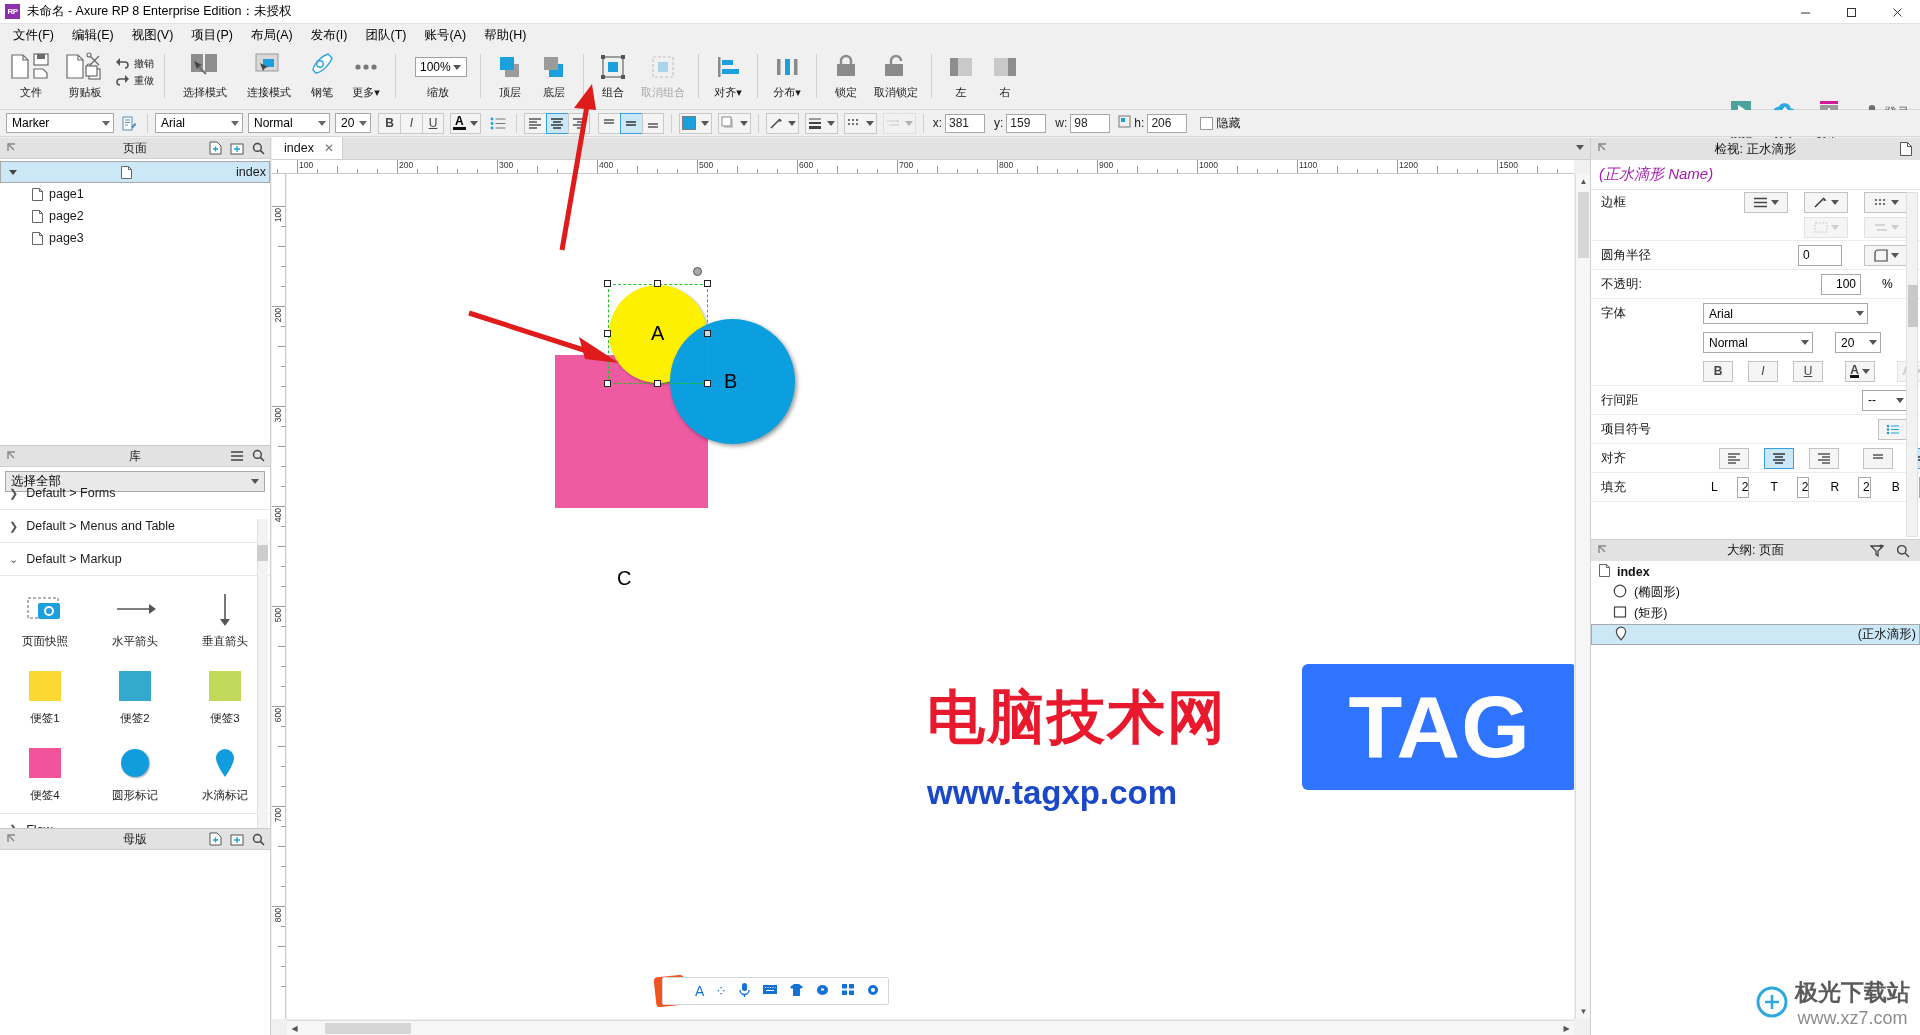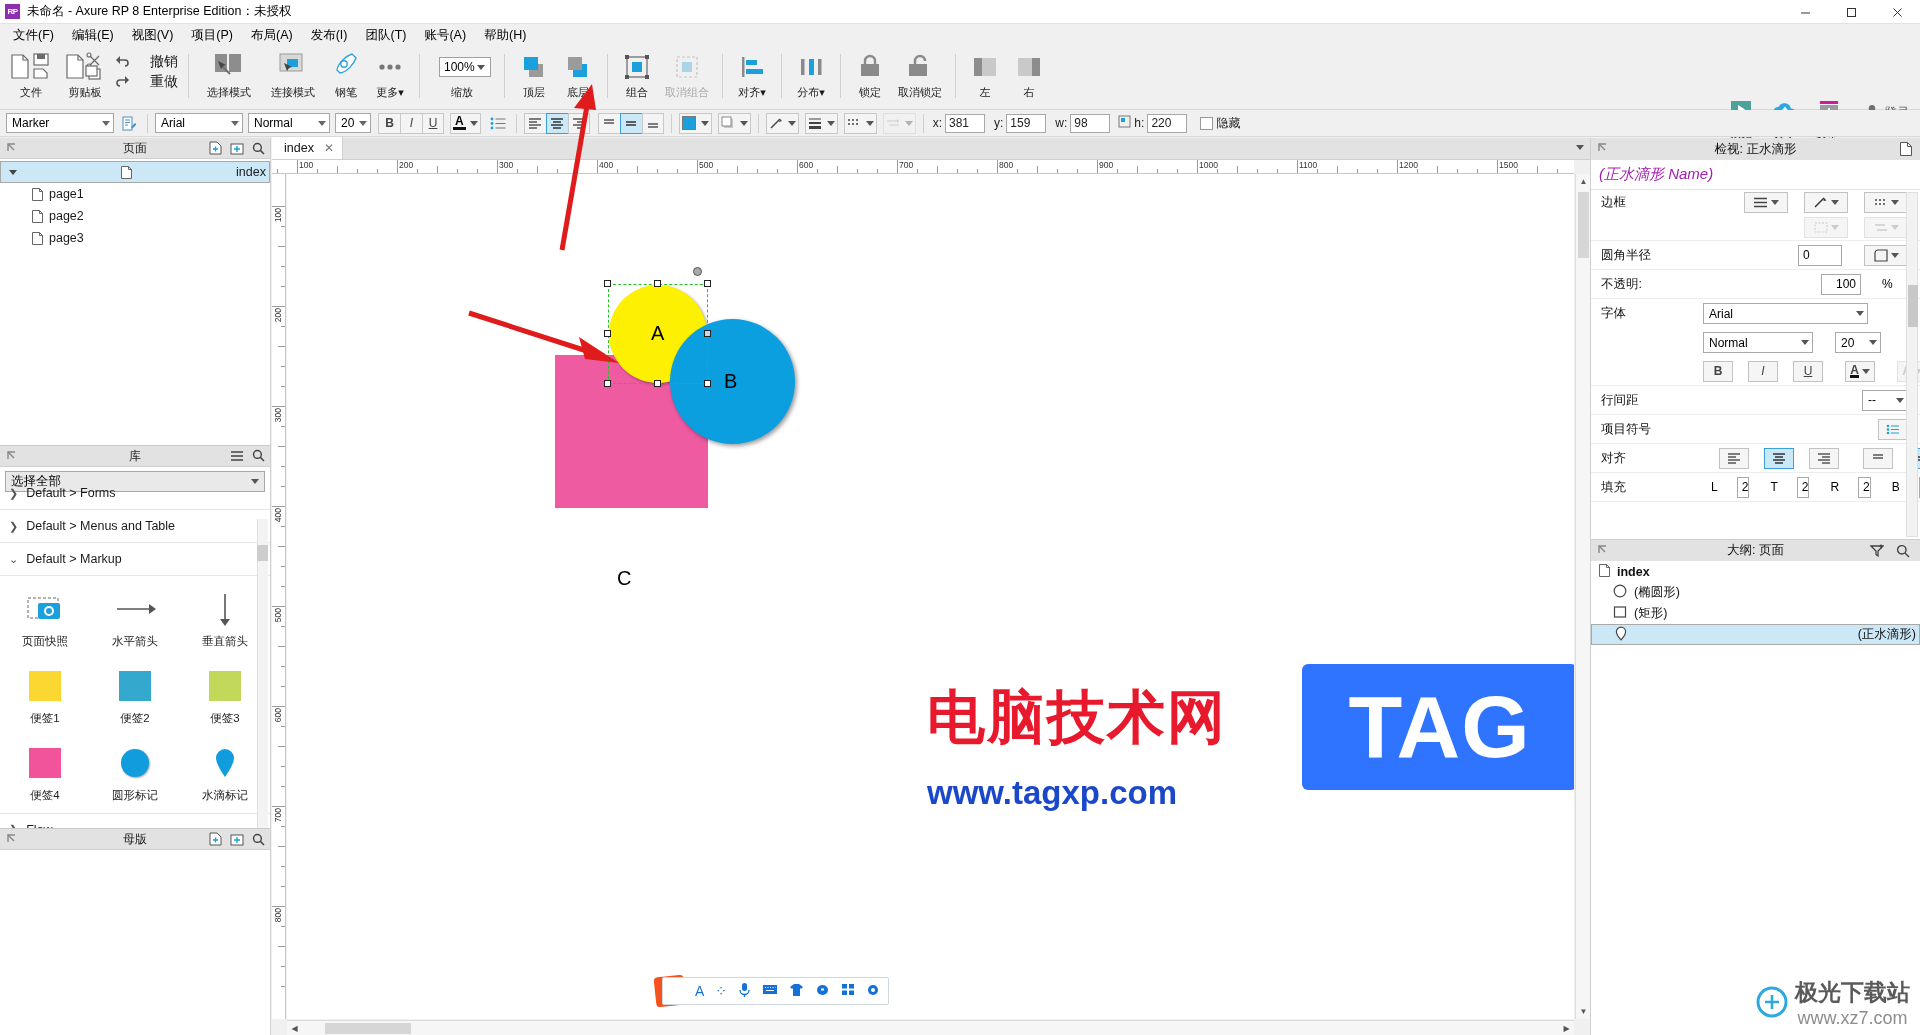--- a/index.html
+++ b/index.html
@@ -46,21 +46,21 @@
   }
   .rb-sep { width:1px; height:44px; background:#d0d0d0; margin:8px 7px 0 7px; }
   .rb-btn {
     display:flex; flex-direction:column; align-items:center; justify-content:flex-start;
     min-width:44px; padding:4px 6px 0 6px; height:60px; cursor:default;
   }
   .rb-ico { height:34px; display:flex; align-items:center; justify-content:center; }
   .rb-lbl { font-size:11px; color:#1a1a1a; margin-top:1px; white-space:nowrap; }
   .rb-lbl.dis { color:#a9a9a9; }
   .rb-stack { display:flex; flex-direction:column; justify-content:center; height:48px; padding-top:4px;}
-  .rb-mini { display:flex; align-items:center; gap:20px; font-size:14px; padding:1px 3px; color:#1a1a1a;}
+  .rb-mini { display:flex; align-items:center; gap:4px; font-size:10px; padding:1px 3px; color:#1a1a1a;}
   .zoom-box {
     width:52px; height:20px; border:1px solid #a0a0a0; background:#fff;
     font-size:12px; display:flex; align-items:center; padding-left:4px;
   }
   .zoom-wrap { display:flex; align-items:center; gap:2px; }
   .caret { width:0;height:0;border-left:4px solid transparent;border-right:4px solid transparent;
            border-top:5px solid #555; }
 
   .topright { position:absolute; right:10px; top:48px; display:flex; align-items:flex-start; }
   .tr-btn { display:flex;flex-direction:column;align-items:center;width:44px;padding-top:4px; cursor:default;}
@@ -677,21 +677,21 @@
       <span class="numfld">159</span>
       <span style="margin-left:6px">w:</span>
       <span class="numfld">98</span>
       <span style="margin-left:5px">
         <svg width="13" height="13" viewBox="0 0 13 13">
             <rect x="1" y="1" width="11" height="11" fill="none" stroke="#777"></rect>
             <rect x="3" y="3" width="4" height="4" fill="#1b9fdd"></rect>
           </svg>
       </span>
       <span>h:</span>
-      <span class="numfld">220</span>
+      <span class="numfld">206</span>
       <span class="chk" style="margin-left:10px"></span>
       <span>隐藏</span>
     </div>
   </div>
 
   <div class="left-col">
 
     <div class="pages-panel">
       <div class="panel-head">
         <span class="hd-left">

